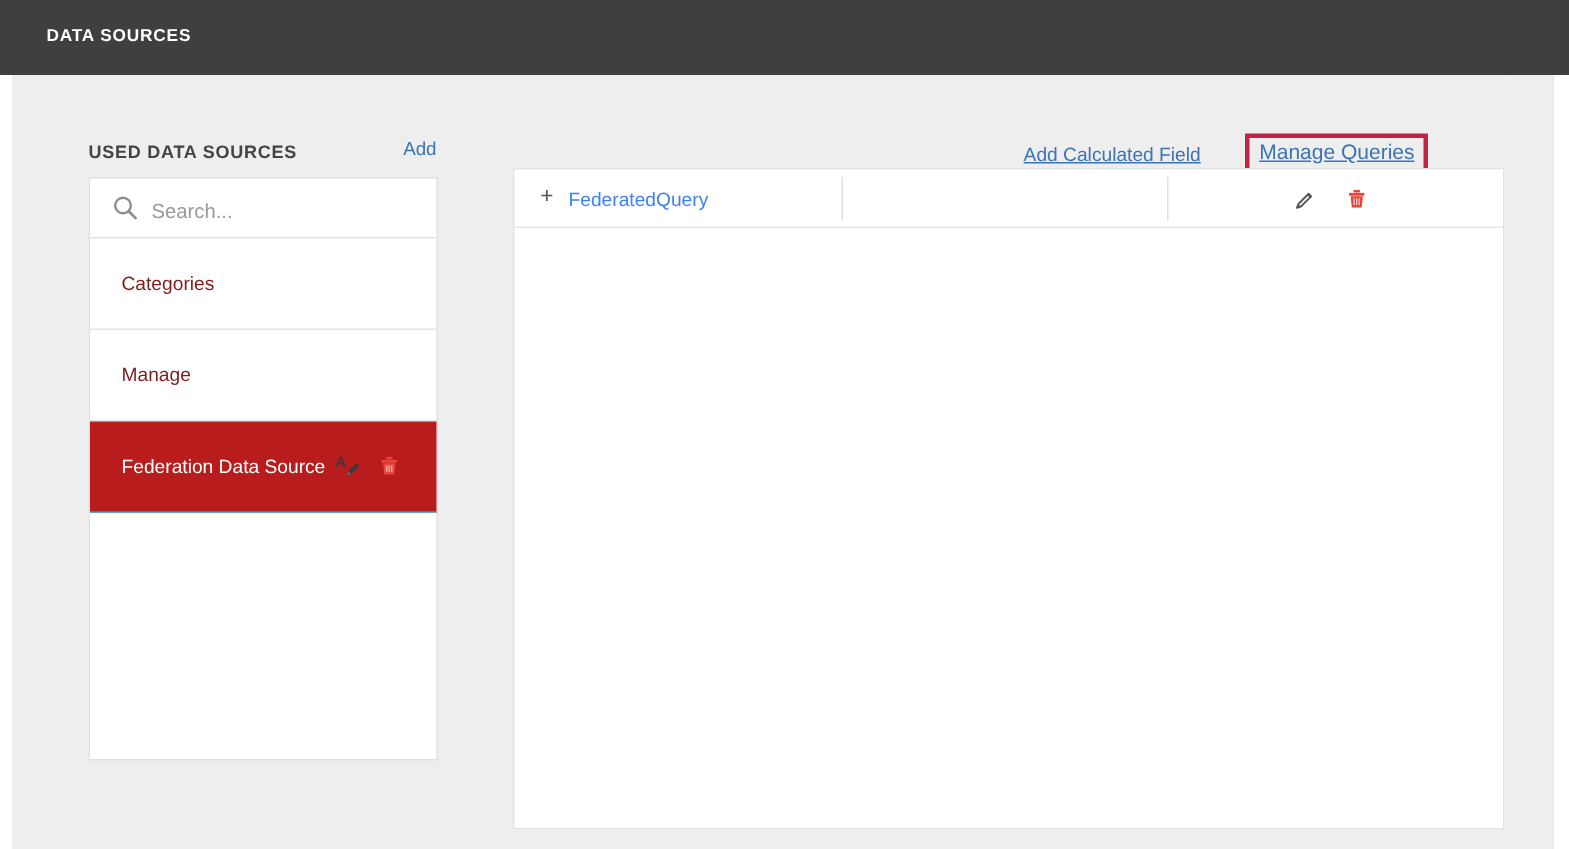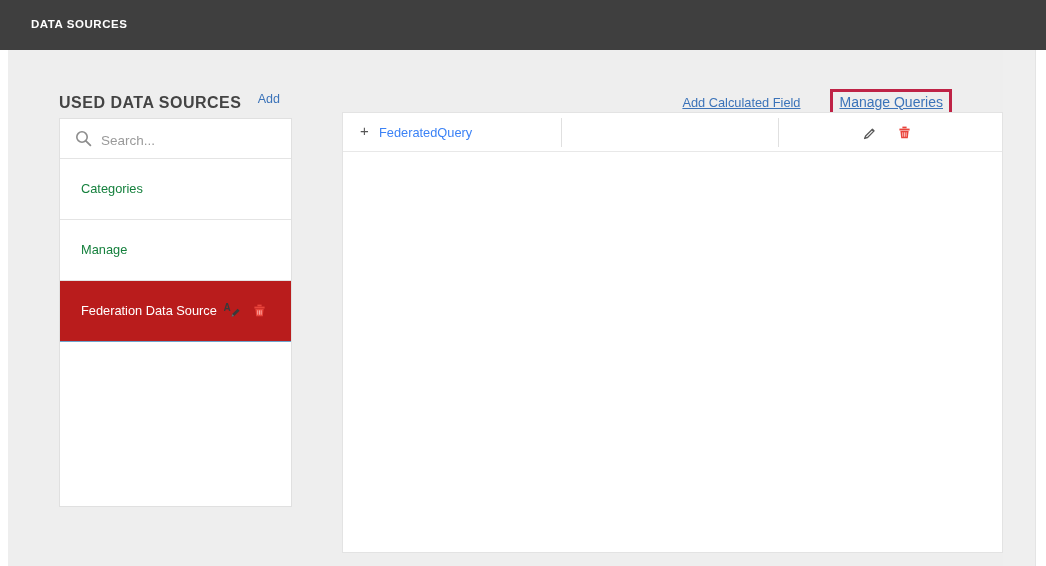--- a/index.html
+++ b/index.html
@@ -77,28 +77,28 @@
     width: 233px;
   }
   #sources-header {
     position: relative;
     height: 18px;
   }
   #sources-caption {
     position: absolute;
     left: 0;
     top: 0;
-    font-size: 16px;
+    font-size: 12px;
     font-weight: bold;
     letter-spacing: 0.5px;
     color: #444444;
   }
   #add-link {
     position: absolute;
-    right: 12px;
+    right: 1px;
     top: -2px;
     font-size: 12.5px;
     color: #3b73b9;
     cursor: pointer;
   }
 
   #sources-panel {
     position: absolute;
     left: 0;
     top: 24px;
@@ -145,21 +145,21 @@
     height: 61px;
     border-bottom: 1px solid #e4e4e4;
     box-sizing: border-box;
     cursor: pointer;
   }
   .source-item .label {
     position: absolute;
     left: 21px;
     top: 23px;
     font-size: 12.8px;
-    color: #15803d;
+    color: #7f1d1d;
     line-height: 14px;
   }
   .source-item.selected {
     background: #b91c1c;
     border-bottom: 1px solid #6ea5ce;
   }
   .source-item.selected .label {
     color: #ffffff;
   }
   .source-actions {

